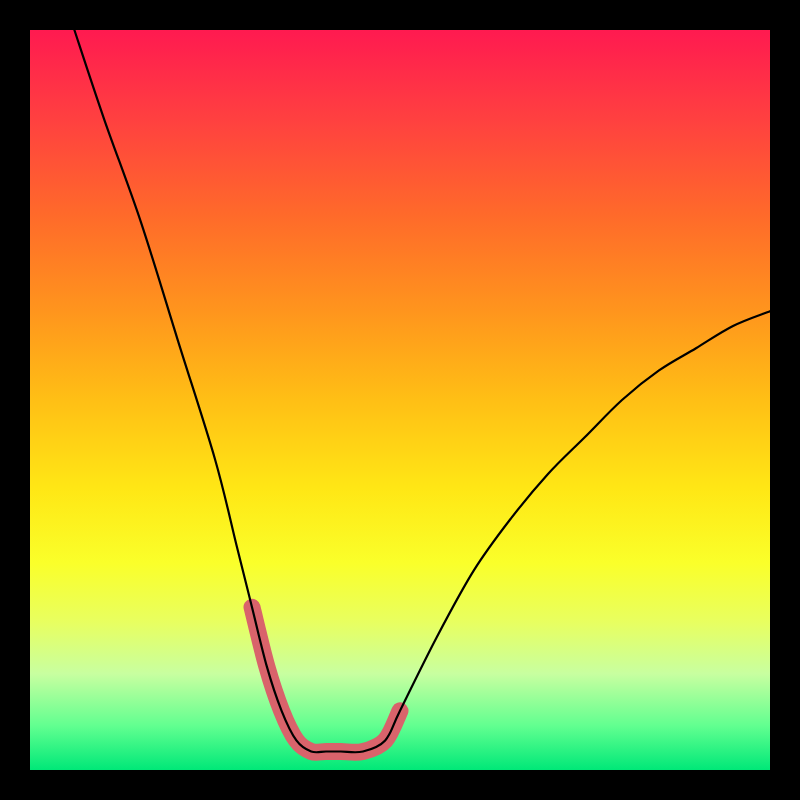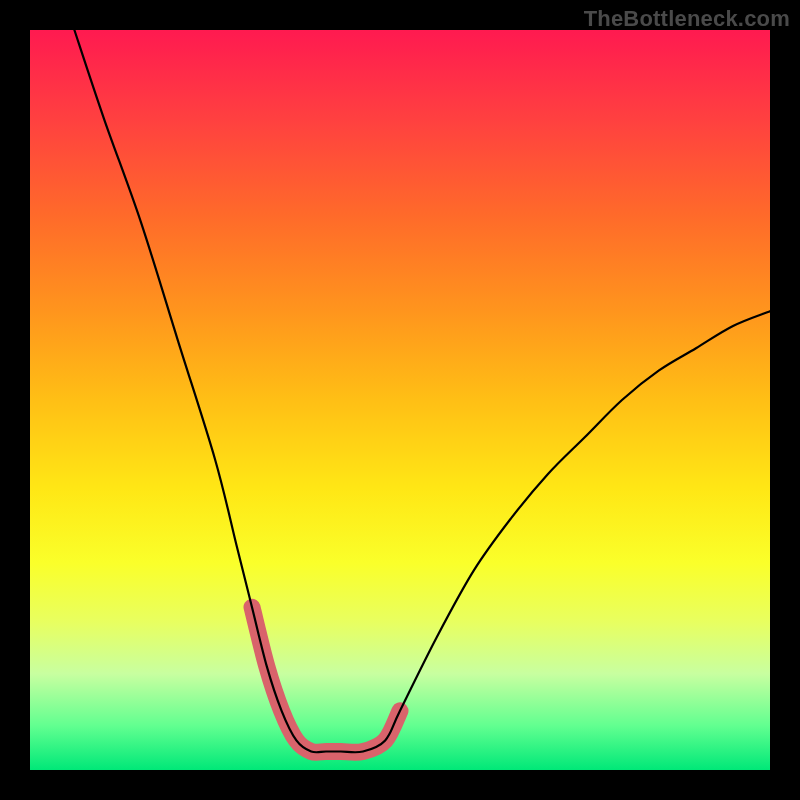--- a/index.html
+++ b/index.html
@@ -61,14 +61,13 @@
 </head>
 <body>
 
 <div class="frame">
   <div class="plot">
     <svg class="curve" viewBox="0 0 740 740" preserveAspectRatio="none">
       <path id="highlight-path" fill="none" stroke="#d9636b" stroke-width="17" stroke-linecap="round" stroke-linejoin="round" d="M 222 577.2 C 224.5 587.1, 231.9 619.1, 236.8 636.4 C 241.7 653.7, 246.7 668.5, 251.6 680.8 C 256.5 693.1, 261.5 703.6, 266.4 710.4 C 271.3 717.2, 276.3 719.6, 281.2 721.5 C 286.1 723.4, 291.1 721.5, 296.0 721.5 C 300.9 721.5, 304.6 721.5, 310.8 721.5 C 317.0 721.5, 325.6 723.4, 333.0 721.5 C 340.4 719.6, 349.0 717.2, 355.2 710.4 C 361.4 703.6, 367.5 685.7, 370.0 680.8"></path>
       <path id="main-path" fill="none" stroke="#000" stroke-width="2.2" stroke-linecap="round" stroke-linejoin="round" d="M 44.4 0 C 49.3 14.8, 62.9 56.7, 74.0 88.8 C 85.1 120.9, 98.7 155.4, 111.0 192.4 C 123.3 229.4, 135.7 271.3, 148.0 310.8 C 160.3 350.3, 175.1 394.7, 185.0 429.2 C 194.9 463.7, 201.0 493.3, 207.2 518.0 C 213.4 542.7, 217.1 557.5, 222.0 577.2 C 226.9 596.9, 231.9 619.1, 236.8 636.4 C 241.7 653.7, 246.7 668.5, 251.6 680.8 C 256.5 693.1, 261.5 703.6, 266.4 710.4 C 271.3 717.2, 276.3 719.6, 281.2 721.5 C 286.1 723.4, 291.1 721.5, 296.0 721.5 C 300.9 721.5, 304.6 721.5, 310.8 721.5 C 317.0 721.5, 325.6 723.4, 333.0 721.5 C 340.4 719.6, 349.0 717.2, 355.2 710.4 C 361.4 703.6, 361.4 698.1, 370.0 680.8 C 378.6 663.5, 394.7 630.2, 407.0 606.8 C 419.3 583.4, 431.7 559.9, 444.0 540.2 C 456.3 520.5, 468.7 504.4, 481.0 488.4 C 493.3 472.4, 505.7 457.6, 518.0 444.0 C 530.3 430.4, 542.7 419.3, 555.0 407.0 C 567.3 394.7, 579.7 381.1, 592.0 370.0 C 604.3 358.9, 616.7 349.0, 629.0 340.4 C 641.3 331.8, 653.7 325.6, 666.0 318.2 C 678.3 310.8, 690.7 302.2, 703.0 296.0 C 715.3 289.8, 733.8 283.7, 740.0 281.2"></path>
     </svg>
   </div>
-  <div class="watermark">TheBottleneck.com</div>
 </div>
 
 </body></html>

